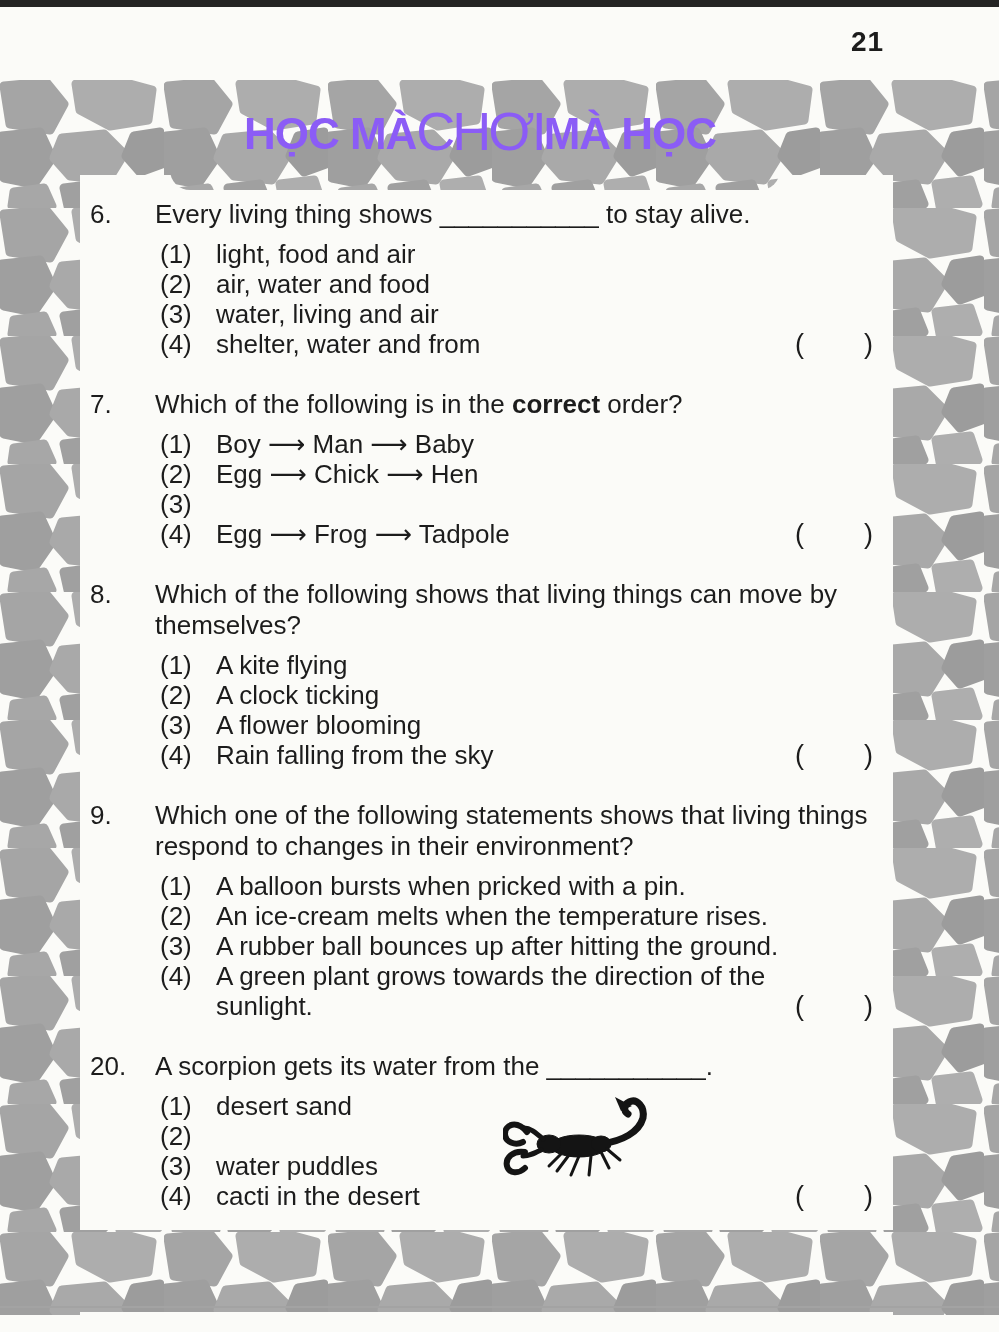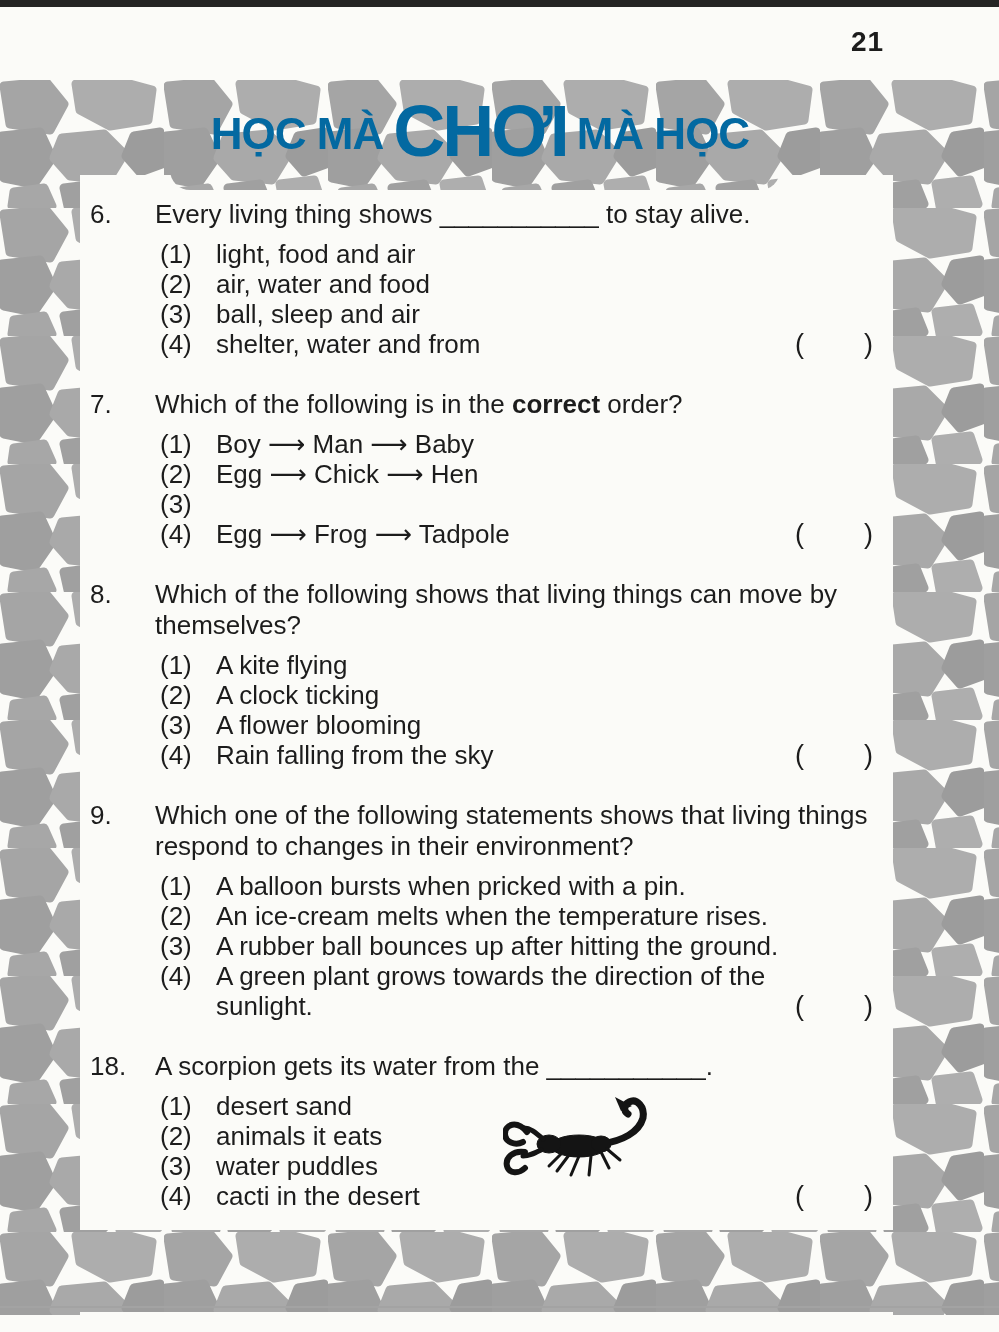--- a/index.html
+++ b/index.html
@@ -7,25 +7,25 @@
     width:999px;height:1332px;position:relative;overflow:hidden;
     background:#fbfbf8;color:#1c1c1c;
     font-family:"Liberation Sans","DejaVu Sans",sans-serif;
   }
   .top-rule{position:absolute;top:0;left:0;width:999px;height:7px;background:#242424;}
   .bottom-rule{position:absolute;top:1306px;left:0;width:999px;height:2px;background:#a3a3a3;}
   .page-number{position:absolute;top:26px;left:851px;font-size:28px;font-weight:bold;letter-spacing:1px;}
   .frame{position:absolute;top:80px;left:0;}
   .banner-title{
     position:absolute;top:88px;left:150px;width:660px;height:92px;z-index:3;
-    display:flex;align-items:center;justify-content:center;gap:10px;color:#0369a1;
+    display:flex;align-items:center;justify-content:center;color:#8b5cf6;
     white-space:nowrap;
   }
   .t-small{font-size:44px;font-weight:800;letter-spacing:-1px;}
-  .t-big{font-size:72px;font-weight:700;letter-spacing:-3px;margin-top:-6px;}
+  .t-big{font-size:54px;font-weight:400;letter-spacing:-3px;margin-top:-6px;}
   .content{
     position:absolute;left:80px;top:175px;width:813px;box-sizing:border-box;
     padding:24px 12px 0 10px;z-index:2;
   }
   .q{margin-bottom:30px;}
   .q-head{display:grid;grid-template-columns:65px 1fr;font-size:26px;line-height:31px;}
   .q-num{font-weight:400;}
   .prompt-line{display:block;}
   .opts{margin-left:70px;margin-top:9px;}
   .opt{display:grid;grid-template-columns:56px 1fr 86px;font-size:26px;line-height:30px;}
@@ -90,21 +90,21 @@
             <span class="o-text">light, food and air</span>
             <span class="parens"></span>
           </div>
           <div class="opt">
             <span class="o-label">(2)</span>
             <span class="o-text">air, water and food</span>
             <span class="parens"></span>
           </div>
           <div class="opt">
             <span class="o-label">(3)</span>
-            <span class="o-text">ball, sleep and air</span>
+            <span class="o-text">water, living and air</span>
             <span class="parens"></span>
           </div>
           <div class="opt">
             <span class="o-label">(4)</span>
             <span class="o-text">shelter, water and from</span>
             <span class="parens">
               <span>(</span>
               <span>)</span>
             </span>
           </div>
@@ -205,34 +205,33 @@
             <span class="o-text">A green plant grows towards the direction of the<br>sunlight.</span>
             <span class="parens">
               <span>(</span>
               <span>)</span>
             </span>
           </div>
         </div>
       </section>
       <section class="q">
         <div class="q-head">
-          <span class="q-num">18.</span>
+          <span class="q-num">20.</span>
           <div class="q-prompt">
             <span class="prompt-line"><span>A scorpion gets its water from the ___________.</span></span>
           </div>
         </div>
         <div class="opts">
           <div class="opt">
             <span class="o-label">(1)</span>
             <span class="o-text">desert sand</span>
             <span class="parens"></span>
           </div>
           <div class="opt">
             <span class="o-label">(2)</span>
-            <span class="o-text">animals it eats</span>
             <span class="parens"></span>
           </div>
           <div class="opt">
             <span class="o-label">(3)</span>
             <span class="o-text">water puddles</span>
             <span class="parens"></span>
           </div>
           <div class="opt">
             <span class="o-label">(4)</span>
             <span class="o-text">cacti in the desert</span>

